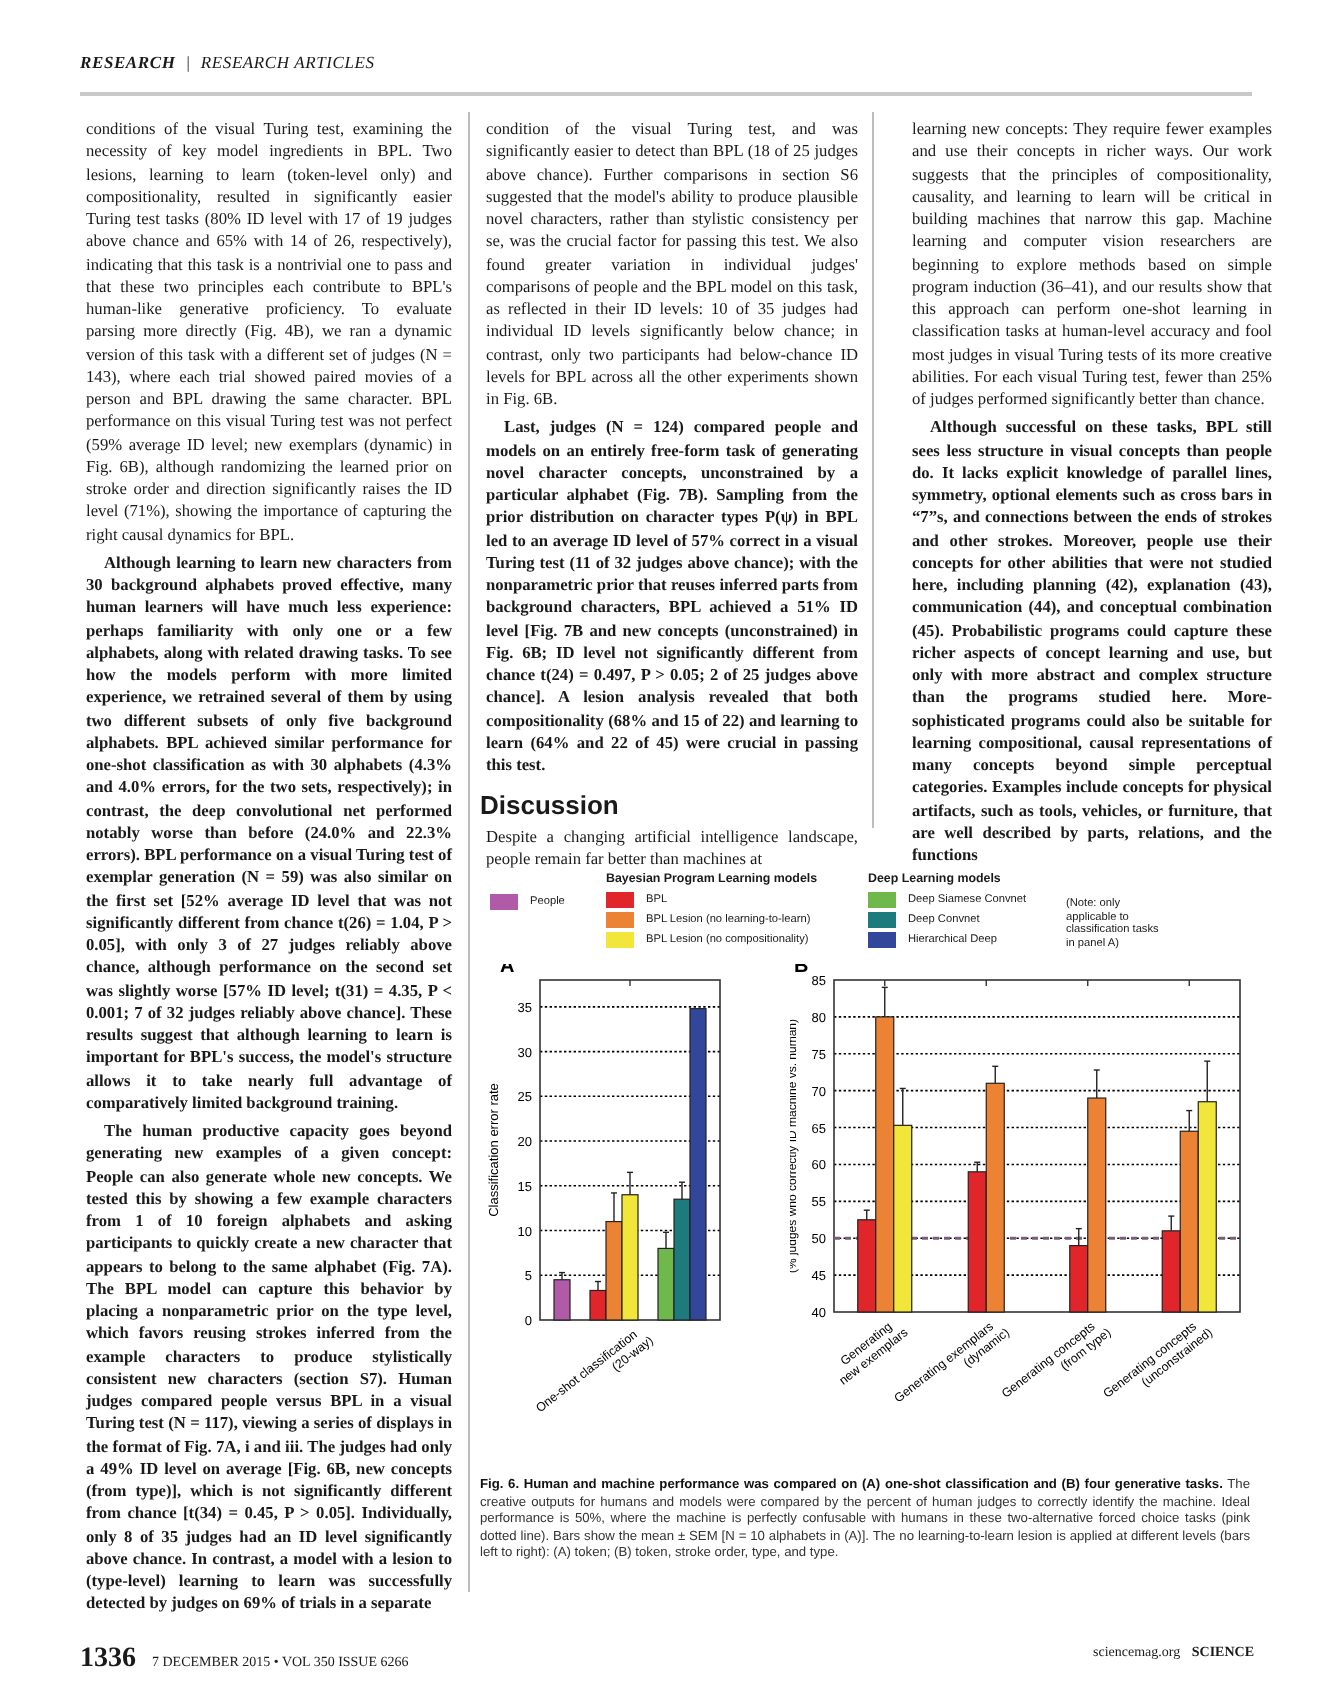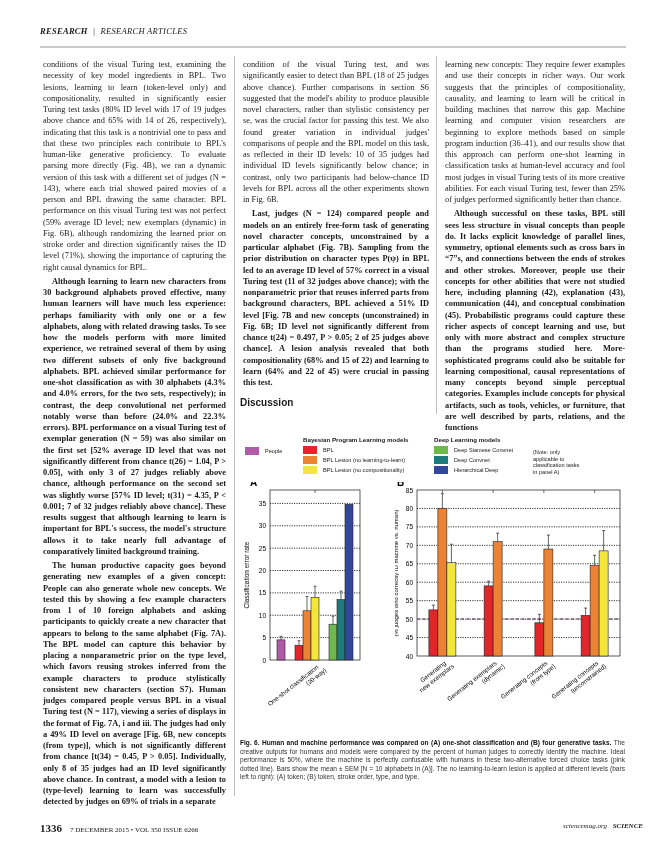--- a/index.html
+++ b/index.html
@@ -6,32 +6,32 @@
   body { width: 665px; height: 847px; position: relative; overflow: hidden; font-family: "Liberation Serif", serif; color: #1a1a1a; }
   .header { position: absolute; left: 40px; top: 26px; font-size: 8.5px; font-style: italic; letter-spacing: 0.3px; text-align: center; }
   .header .sect { font-weight: bold; }
   .header .sep { margin: 0 5px; }
   .header-rule { position: absolute; left: 40px; top: 46px; width: 586px; height: 2px; background: #c8c8c8; }
   .col { position: absolute; top: 56px; font-size: 8.35px; line-height: 11.25px; text-align: justify; hyphens: auto; }
   .col p { margin: 3px; }
   .col p.indent { text-indent: 9px; font-weight: bold; }
   #col1 { left: 40px; width: 189px; }
   #col2 { left: 240px; width: 192px; }
-  #col3 { left: 442px; width: 186px; }
+  #col3 { left: 453px; width: 186px; }
   .vrule { position: absolute; width: 1px; background: #bdbdbd; }
-  .disc-head { font-family: "Liberation Sans", sans-serif; font-weight: bold; font-size: 10px; margin: 9px 0 4px; }
+  .disc-head { font-family: "Liberation Sans", sans-serif; font-weight: bold; font-size: 13px; margin: 9px 0 4px; }
   .legend { position: absolute; font-family: "Liberation Sans", sans-serif; font-size: 5.6px; }
   .legend .lh { font-weight: bold; font-size: 6.2px; }
   .legend .row { display: flex; align-items: center; height: 10px; }
   .legend .sw { width: 14px; height: 8px; margin-right: 6px; }
   .caption { position: absolute; left: 240px; top: 739px; width: 385px; font-family: "Liberation Sans", sans-serif; font-size: 6.6px; line-height: 8.6px; text-align: justify; color: #333; }
   .caption b { color: #111; }
   .footer { position: absolute; top: 822px; font-size: 7px; }
-  .footer .pg { font-weight: bold; font-size: 11px; margin-right: 8px; }
-  .footer-right { right: 22px; font-style: italic; }
+  .footer .pg { font-weight: bold; font-size: 14px; margin-right: 8px; }
+  .footer-right { right: 38px; }
   .footer-left { left: 40px; }
   svg text { font-family: "Liberation Sans", sans-serif; }
 </style>
 </head>
 <body>
 
 <div class="header">
   <span class="sect">RESEARCH</span><span class="sep">|</span><span>RESEARCH ARTICLES</span>
 </div>
 <div class="header-rule"></div>
@@ -40,20 +40,21 @@
   <p>conditions of the visual Turing test, examining the necessity of key model ingredients in BPL. Two lesions, learning to learn (token-level only) and compositionality, resulted in significantly easier Turing test tasks (80% ID level with 17 of 19 judges above chance and 65% with 14 of 26, respectively), indicating that this task is a nontrivial one to pass and that these two principles each contribute to BPL's human-like generative proficiency. To evaluate parsing more directly (Fig. 4B), we ran a dynamic version of this task with a different set of judges (N = 143), where each trial showed paired movies of a person and BPL drawing the same character. BPL performance on this visual Turing test was not perfect (59% average ID level; new exemplars (dynamic) in Fig. 6B), although randomizing the learned prior on stroke order and direction significantly raises the ID level (71%), showing the importance of capturing the right causal dynamics for BPL.</p>
   <p class="indent">Although learning to learn new characters from 30 background alphabets proved effective, many human learners will have much less experience: perhaps familiarity with only one or a few alphabets, along with related drawing tasks. To see how the models perform with more limited experience, we retrained several of them by using two different subsets of only five background alphabets. BPL achieved similar performance for one-shot classification as with 30 alphabets (4.3% and 4.0% errors, for the two sets, respectively); in contrast, the deep convolutional net performed notably worse than before (24.0% and 22.3% errors). BPL performance on a visual Turing test of exemplar generation (N = 59) was also similar on the first set [52% average ID level that was not significantly different from chance t(26) = 1.04, P &gt; 0.05], with only 3 of 27 judges reliably above chance, although performance on the second set was slightly worse [57% ID level; t(31) = 4.35, P &lt; 0.001; 7 of 32 judges reliably above chance]. These results suggest that although learning to learn is important for BPL's success, the model's structure allows it to take nearly full advantage of comparatively limited background training.</p>
   <p class="indent">The human productive capacity goes beyond generating new examples of a given concept: People can also generate whole new concepts. We tested this by showing a few example characters from 1 of 10 foreign alphabets and asking participants to quickly create a new character that appears to belong to the same alphabet (Fig. 7A). The BPL model can capture this behavior by placing a nonparametric prior on the type level, which favors reusing strokes inferred from the example characters to produce stylistically consistent new characters (section S7). Human judges compared people versus BPL in a visual Turing test (N = 117), viewing a series of displays in the format of Fig. 7A, i and iii. The judges had only a 49% ID level on average [Fig. 6B, new concepts (from type)], which is not significantly different from chance [t(34) = 0.45, P &gt; 0.05]. Individually, only 8 of 35 judges had an ID level significantly above chance. In contrast, a model with a lesion to (type-level) learning to learn was successfully detected by judges on 69% of trials in a separate</p>
 </div>
 <div class="vrule" style="left:234px; top:56px; height:740px;"></div>
 
 <div class="col" id="col2">
   <p>condition of the visual Turing test, and was significantly easier to detect than BPL (18 of 25 judges above chance). Further comparisons in section S6 suggested that the model's ability to produce plausible novel characters, rather than stylistic consistency per se, was the crucial factor for passing this test. We also found greater variation in individual judges' comparisons of people and the BPL model on this task, as reflected in their ID levels: 10 of 35 judges had individual ID levels significantly below chance; in contrast, only two participants had below-chance ID levels for BPL across all the other experiments shown in Fig. 6B.</p>
   <p class="indent">Last, judges (N = 124) compared people and models on an entirely free-form task of generating novel character concepts, unconstrained by a particular alphabet (Fig. 7B). Sampling from the prior distribution on character types P(ψ) in BPL led to an average ID level of 57% correct in a visual Turing test (11 of 32 judges above chance); with the nonparametric prior that reuses inferred parts from background characters, BPL achieved a 51% ID level [Fig. 7B and new concepts (unconstrained) in Fig. 6B; ID level not significantly different from chance t(24) = 0.497, P &gt; 0.05; 2 of 25 judges above chance]. A lesion analysis revealed that both compositionality (68% and 15 of 22) and learning to learn (64% and 22 of 45) were crucial in passing this test.</p>
   <div class="disc-head">Discussion</div>
+  <p>Despite a changing artificial intelligence landscape, people remain far better than machines at</p>
 </div>
 <div class="vrule" style="left:436px; top:56px; height:358px;"></div>
 
 <div class="col" id="col3">
   <p>learning new concepts: They require fewer examples and use their concepts in richer ways. Our work suggests that the principles of compositionality, causality, and learning to learn will be critical in building machines that narrow this gap. Machine learning and computer vision researchers are beginning to explore methods based on simple program induction (36–41), and our results show that this approach can perform one-shot learning in classification tasks at human-level accuracy and fool most judges in visual Turing tests of its more creative abilities. For each visual Turing test, fewer than 25% of judges performed significantly better than chance.</p>
   <p class="indent">Although successful on these tasks, BPL still sees less structure in visual concepts than people do. It lacks explicit knowledge of parallel lines, symmetry, optional elements such as cross bars in “7”s, and connections between the ends of strokes and other strokes. Moreover, people use their concepts for other abilities that were not studied here, including planning (42), explanation (43), communication (44), and conceptual combination (45). Probabilistic programs could capture these richer aspects of concept learning and use, but only with more abstract and complex structure than the programs studied here. More-sophisticated programs could also be suitable for learning compositional, causal representations of many concepts beyond simple perceptual categories. Examples include concepts for physical artifacts, such as tools, vehicles, or furniture, that are well described by parts, relations, and the functions</p>
 </div>
 
 <div class="legend" style="left:245px; top:446px;">
   <div class="row">

